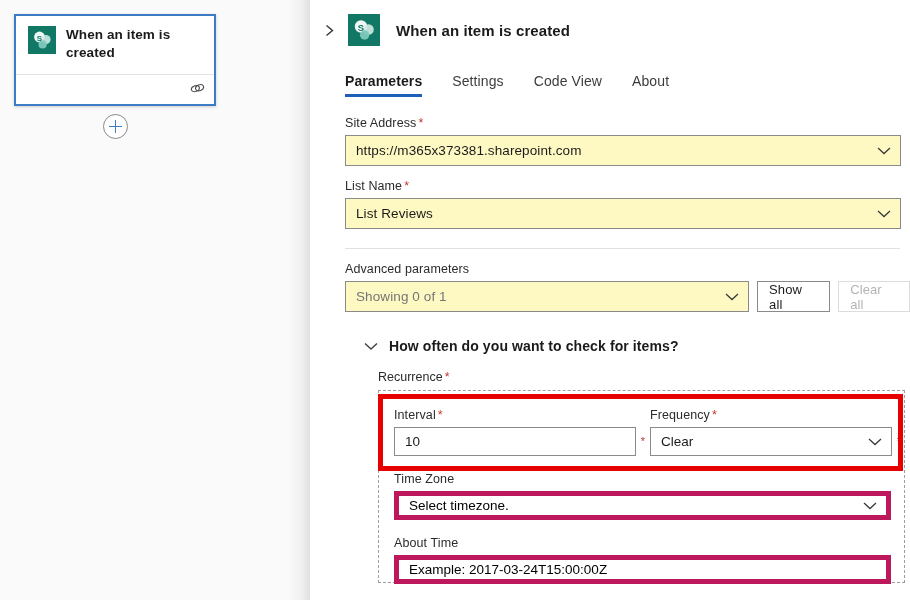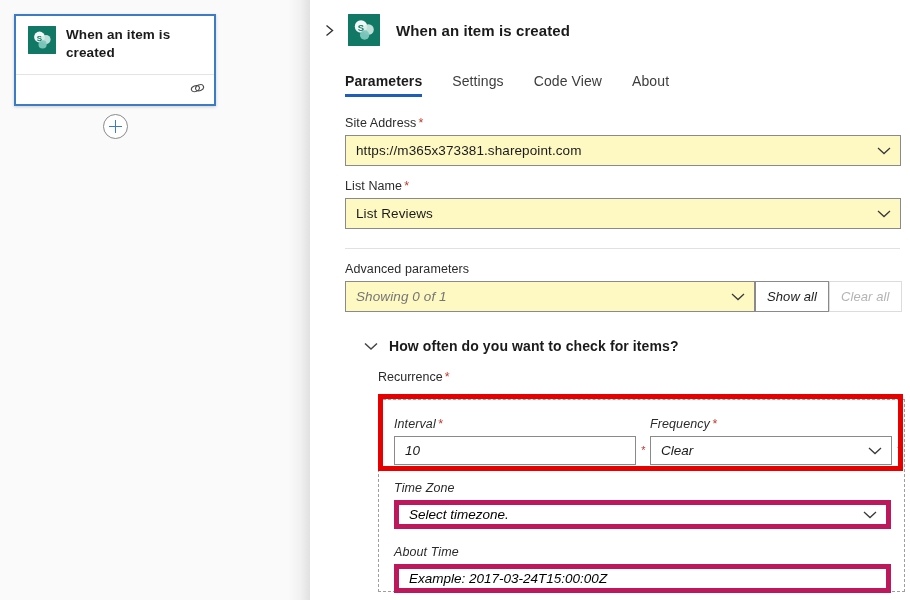--- a/index.html
+++ b/index.html
@@ -206,21 +206,21 @@
   .divider {
     width: 555px;
     height: 1px;
     background: #e1e1e1;
     margin: 19px 0 13px 0;
   }
 
   .adv-row {
     display: flex;
     align-items: center;
-    font-style: italic;
+    gap: 8px;
   }
   .adv-select {
     width: 410px;
     position: relative;
   }
   .btn {
     height: 31px;
     min-width: 68px;
     padding: 0 11px;
     border: 1px solid #8a8a8a;
@@ -257,26 +257,25 @@
   .recurrence-label {
     margin: 16px 0 0 33px;
     font-size: 12.5px;
     color: #2b2b2b;
   }
 
   
   .dashed-wrap {
     position: absolute;
     left: 68px;
-    top: 399px;
+    top: 390px;
     width: 527px;
     height: 193px;
     border: 1px dashed #9e9e9e;
     box-sizing: border-box;
-    font-style: italic;
   }
 
   
   .red-box {
     position: absolute;
     left: 68px;
     top: 394px;
     width: 525px;
     height: 77px;
     border: 5px solid #e60000;

